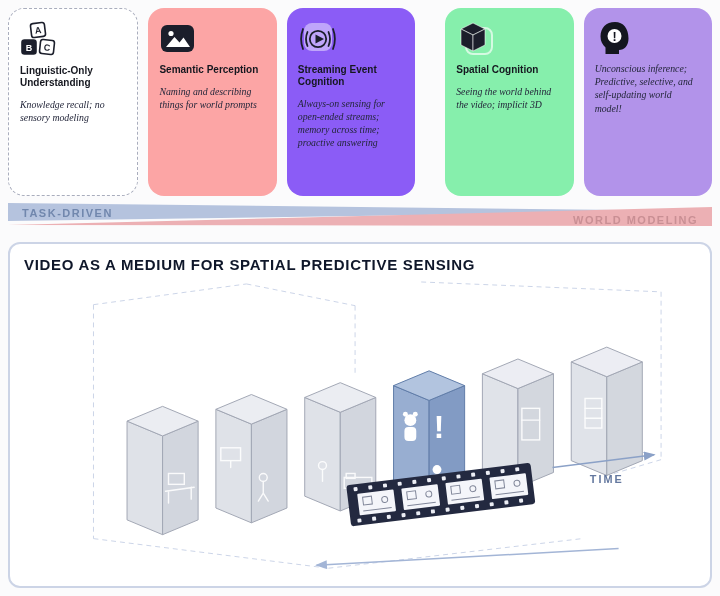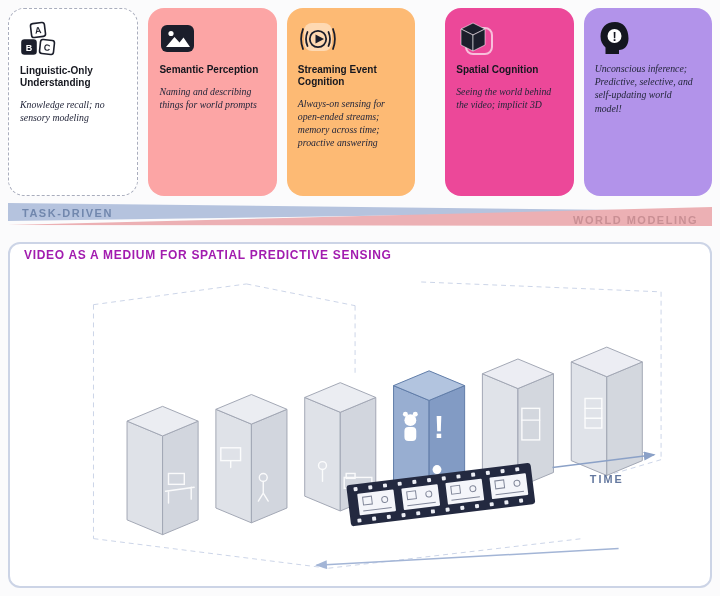--- a/index.html
+++ b/index.html
@@ -17,22 +17,22 @@
   
   .spectrum { position:absolute; top:202px; left:8px; right:8px; height:30px; }
   .spectrum svg { position:absolute; inset:0; width:100%; height:100%; }
   .spectrum .lbl { position:absolute; font-size:11px; font-weight:bold; letter-spacing:1.5px; }
   .spectrum .lbl.left { left:14px; top:5px; color:#7187ad;text-align:center; }
   .spectrum .lbl.right { right:14px; top:12px; color:#c98f94; }
 
   
   .panel { position:absolute; top:242px; left:8px; right:8px; bottom:8px;
            background:#ffffff; border:2px solid #ccd4e6; border-radius:12px; overflow:hidden; }
-  .panel-title { padding:4px 14px 0 14px; font-size:12px; font-weight:bold;
-                 letter-spacing:.7px; color:#a21caf; }
+  .panel-title { padding:12px 14px 0 14px; font-size:15px; font-weight:bold;
+                 letter-spacing:.7px; color:#0f172a; }
   .scene { position:absolute; left:0; top:36px; width:100%; height:calc(100% - 36px); display:block; }
 </style>
 </head>
 <body>
 
 <div class="page">
 
   <div class="cards">
 
     <div class="card dashed">
@@ -57,39 +57,39 @@
         <svg width="38" height="38" viewBox="0 0 38 38">
           <rect x="2" y="5" width="33" height="27" rx="6" fill="#1b1e2b"></rect>
           <circle cx="12" cy="13.5" r="2.6" fill="#ffffff"></circle>
           <path d="M7,27 L15.5,17 L20.5,22.5 L24.5,17.5 L31,27 Z" fill="#ffffff"></path>
         </svg>
       </div>
       <h3>Semantic Perception</h3>
       <p>Naming and describing things for world prompts</p>
     </div>
 
-    <div class="card" style="background: #fdba74;">
+    <div class="card" style="background: #8b5cf6;">
       <div class="icon">
         <svg width="40" height="38" viewBox="0 0 40 38">
           <rect x="6" y="3" width="28" height="28" rx="8" fill="#ffffff" opacity="0.45"></rect>
           <g stroke="#1b1e2b" stroke-width="1.8" fill="none" stroke-linecap="round">
             <path d="M9.5,12 Q6.5,19 9.5,26"></path>
             <path d="M5,9 Q1.2,19 5,29"></path>
             <path d="M30.5,12 Q33.5,19 30.5,26"></path>
             <path d="M35,9 Q38.8,19 35,29"></path>
             <circle cx="20" cy="19" r="8.2"></circle>
           </g>
           <path d="M17.5,14.5 L26,19 L17.5,23.5 Z" fill="#1b1e2b"></path>
         </svg>
       </div>
       <h3>Streaming Event Cognition</h3>
       <p>Always-on sensing for open-ended streams; memory across time; proactive answering</p>
     </div>
 
-    <div class="card" style="background: #ec4899; margin-left: 20px;">
+    <div class="card" style="background: #86efac; margin-left: 20px;">
       <div class="icon">
         <svg width="38" height="38" viewBox="0 0 38 38">
           <rect x="10" y="8" width="26" height="26" rx="7" fill="none" stroke="#ffffff" stroke-width="2" opacity="0.65"></rect>
           <g stroke="#ffffff" stroke-width="1" stroke-opacity="0.55" stroke-linejoin="round">
             <polygon points="17,3 29,9 17,15 5,9" fill="#1b1e2b"></polygon>
             <polygon points="5,9 17,15 17,31 5,25" fill="#1b1e2b"></polygon>
             <polygon points="29,9 17,15 17,31 29,25" fill="#1b1e2b"></polygon>
           </g>
         </svg>
       </div>

